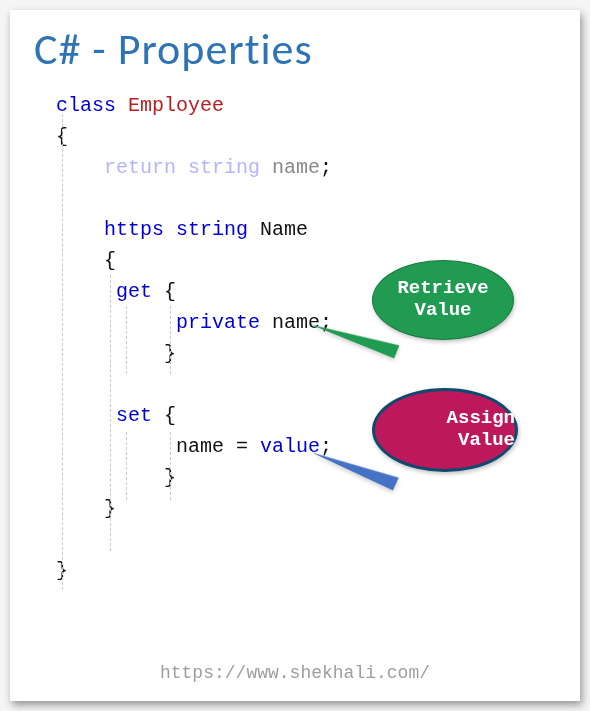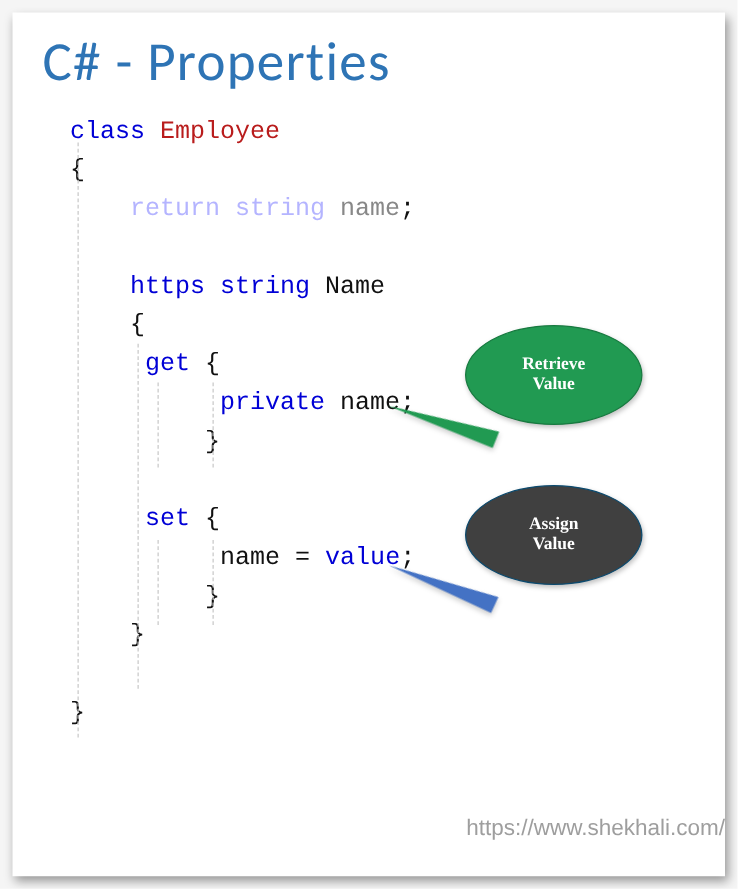--- a/index.html
+++ b/index.html
@@ -47,33 +47,33 @@
     width: 0;
     border-left: 1px dashed #c8c8c8;
   }
 
   .callout {
     position: absolute;
     width: 140px;
     height: 78px;
     border-radius: 50%;
     color: #fff;
-    font-family: Liberation Serif, serif;
-    font-size: 14px;
+    font-family: Liberation Mono, monospace;
+    font-size: 19px;
     font-weight: 700;
     display: flex;
     flex-direction: column;
     align-items: center;
     justify-content: center;
     text-align: center;
     line-height: 1.15;
     box-shadow: 1px 2px 4px rgba(0,0,0,0.25);
   }
   .callout.green { background: #219a52; border: 1px solid #187a40; }
-  .callout.blue  { background: #404040; border: 1px solid #0c4a6e; }
+  .callout.blue  { background: #be185d; border: 3px solid #0c4a6e; align-items: flex-end; }
 
   .tail {
     position: absolute;
     width: 0;
     height: 0;
   }
   
   .tail.green {
     border-top: 14px solid transparent;
     border-bottom: 0 solid transparent;
@@ -85,25 +85,25 @@
   .tail.blue {
     border-top: 14px solid transparent;
     border-bottom: 0 solid transparent;
     border-right: 90px solid #4472c4;
     transform: rotate(25deg);
     filter: drop-shadow(1px 2px 2px rgba(0,0,0,0.2));
   }
 
   .footer-url {
     position: absolute;
-    bottom: 28px;
+    bottom: 18px;
     width: 100%;
-    text-align: right;
+    text-align: center;
     color: #9e9e9e;
-    font-family: Liberation Sans, sans-serif;
+    font-family: Liberation Mono, monospace;
     font-size: 18px;
   }
 </style>
 </head>
 <body>
 
 <div class="page">
 
   <h1 class="title">C# - Properties</h1>
 

